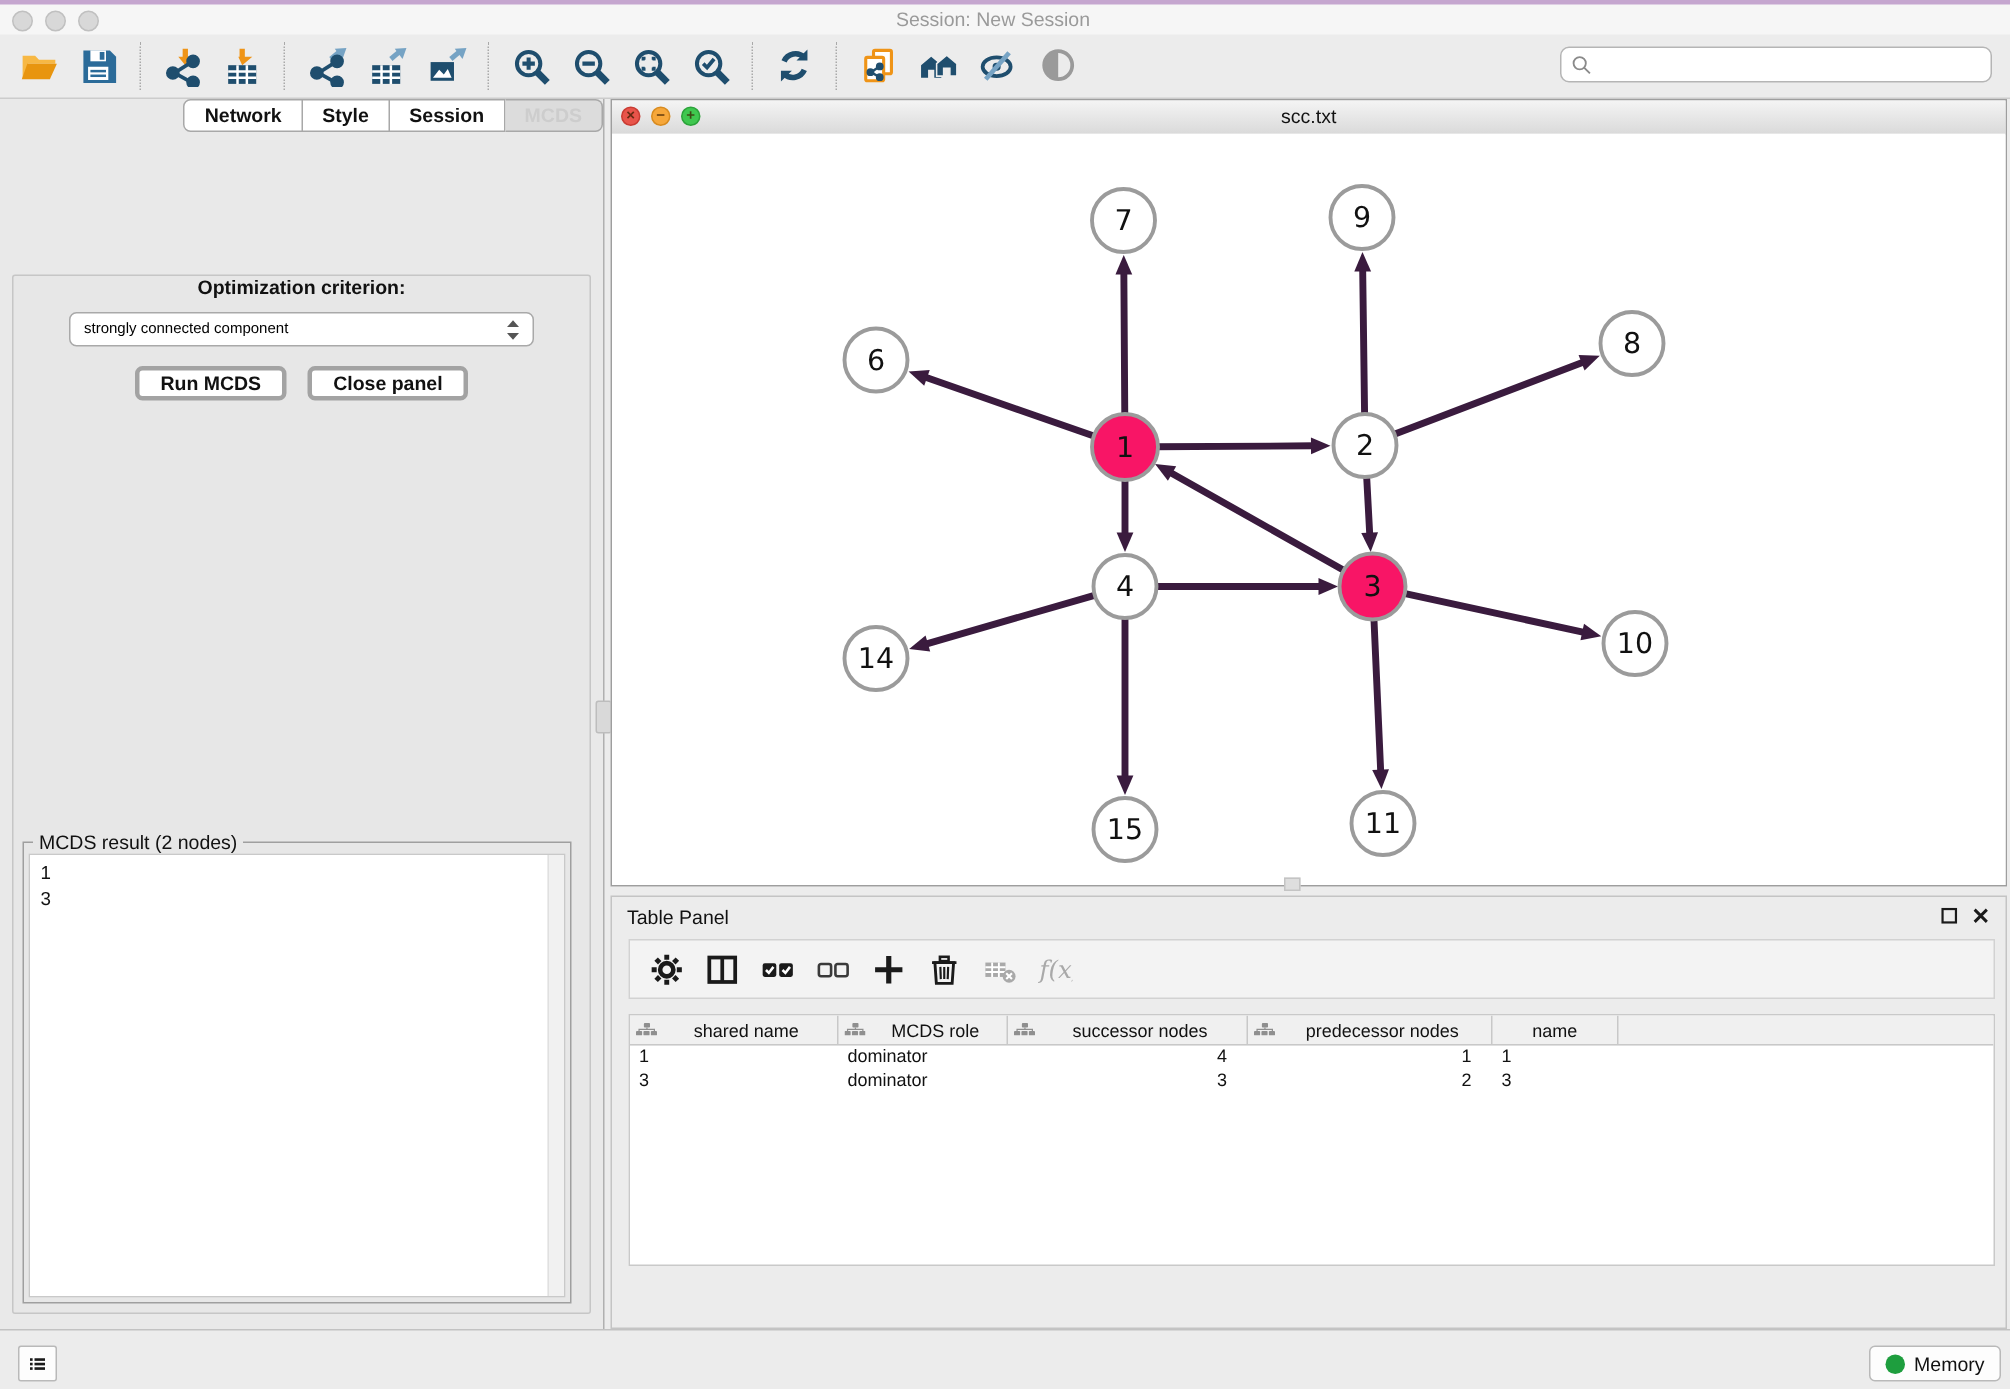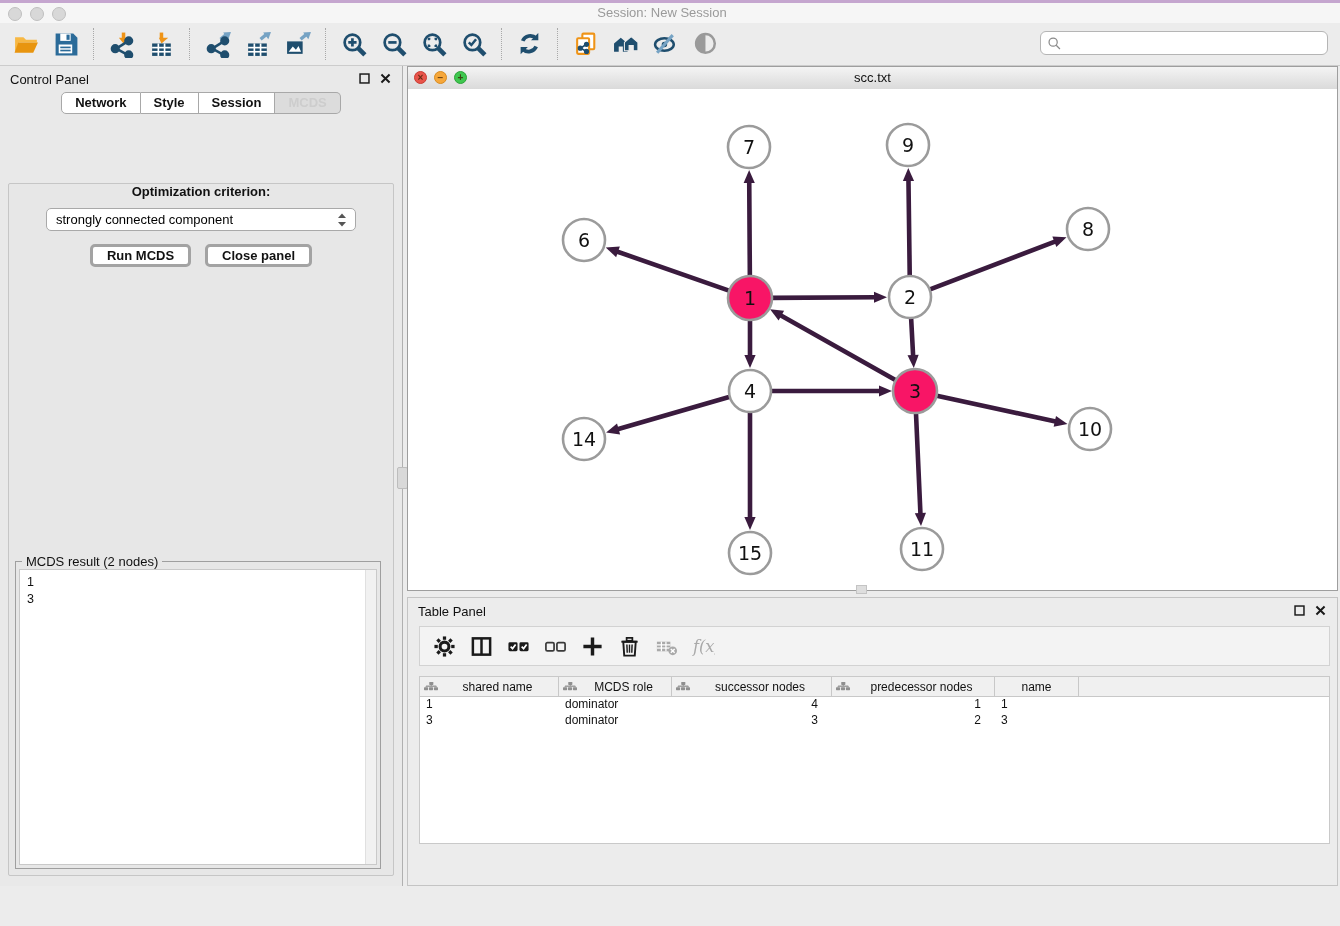--- a/index.html
+++ b/index.html
@@ -22,31 +22,31 @@
              border:1px solid #b5b5b5;border-radius:6px;display:flex;align-items:center;padding:0 6px;box-sizing:border-box;}
   .searchbox svg{width:15px;height:15px;margin-right:4px;flex:none;}
   .searchbox input{border:none;outline:none;flex:1;font-size:13px;font-family:"Liberation Sans",sans-serif;background:transparent;}
   
   .cpanel{position:absolute;left:0;top:66px;width:403px;height:820px;background:#e9e9e9;
           border-right:1px solid #b0b0b0;box-sizing:border-box;}
   .panel-head{position:relative;height:26px;}
   .panel-head .ptitle{position:absolute;left:10px;top:6px;font-size:13px;color:#111;}
   .panel-icons{position:absolute;right:10px;top:6px;display:flex;gap:8px;}
   .panel-icons svg{width:13px;height:13px;cursor:pointer;}
-  .seg-tabs{display:flex;justify-content:center;position:relative;z-index:2;}
+  .seg-tabs{display:flex;justify-content:flex-end;position:relative;z-index:2;}
   .seg-tab{background:#fff;border:1px solid #a8a8a8;border-left:none;padding:2px 13px 3px;font-size:13px;
            font-weight:600;color:#111;cursor:pointer;white-space:nowrap;}
   .seg-tab:first-child{border-left:1px solid #a8a8a8;border-radius:5px 0 0 5px;}
   .seg-tab:last-child{border-radius:0 5px 5px 0;}
   .seg-tab.active{background:#dcdcdc;color:#cdcdcd;}
   .cp-body{position:absolute;left:8px;right:8px;top:117px;bottom:10px;background:#e7e7e7;
            border:1px solid #c6c6c6;border-radius:2px;}
   .opt-label{text-align:center;font-size:13px;font-weight:600;color:#111;}
   .combo{position:relative;margin:9px auto 0;width:310px;height:23px;background:#fff;border:1px solid #a9a9a9;
-         border-radius:5px;display:flex;align-items:center;padding-left:9px;box-sizing:border-box;font-size:13px;cursor:pointer;}
+         border-radius:5px;display:flex;align-items:center;padding-left:9px;box-sizing:border-box;font-size:10px;cursor:pointer;}
   .combo .arrows{position:absolute;right:6px;top:3px;}
   .btn-row{display:flex;justify-content:center;gap:14px;margin-top:13px;}
   .push-btn{background:#fff;border:3px solid #a3a3a3;border-radius:5px;height:23px;padding:0 14px;
             font-size:13px;font-weight:600;color:#111;font-family:"Liberation Sans",sans-serif;cursor:pointer;}
   .groupbox{position:absolute;left:6px;right:12px;top:377px;bottom:6px;border:1px solid #9f9f9f;}
   .groupbox .legend{position:absolute;left:6px;top:-8px;background:#e7e7e7;padding:0 4px;font-size:13px;color:#111;}
   .resultarea{position:absolute;left:3px;right:3px;top:7px;bottom:3px;background:#fff;border:1px solid #c9c9c9;
               font-size:12.5px;color:#111;padding:4px 0 0 7px;line-height:17px;}
   .resultarea .vscroll{position:absolute;right:0;top:0;bottom:0;width:10px;background:#f1f1f1;border-left:1px solid #e0e0e0;}
   
@@ -287,31 +287,20 @@
       <div class="searchbox">
       <svg viewBox="0 0 22 22">
           <circle cx="9" cy="9" r="6" fill="none" stroke="#8a8a8a" stroke-width="1.8"></circle>
           <line x1="13.5" y1="13.5" x2="19" y2="19" stroke="#8a8a8a" stroke-width="1.8"></line>
         </svg>
       <input type="text" placeholder="" style="">
     </div>
   </div>
 
   <div class="cpanel">
-    <div class="panel-head">
-      <span class="ptitle">Control Panel</span>
-      <span class="panel-icons">
-        <svg viewBox="0 0 16 16">
-            <rect x="2.5" y="2.5" width="11" height="11" fill="none" stroke="#1a1a1a" stroke-width="1.8"></rect>
-          </svg>
-        <svg viewBox="0 0 16 16">
-            <path d="M3 3l10 10M13 3L3 13" stroke="#1a1a1a" stroke-width="2.4"></path>
-          </svg>
-      </span>
-    </div>
     <div class="seg-tabs" id="cp-tabs">
         <div class="seg-tab">Network</div>
         <div class="seg-tab">Style</div>
         <div class="seg-tab">Session</div>
         <div class="seg-tab active">MCDS</div>
       </div>
     <div class="cp-body">
       <div class="opt-label">Optimization criterion:</div>
       <div class="combo">
         <span>strongly connected component</span>
@@ -612,14 +601,32 @@
             <div class="td" style="width: 139px;">3</div>
             <div class="td" style="width: 113px;">dominator</div>
             <div class="td right" style="width: 160px;">3</div>
             <div class="td right" style="width: 163px;">2</div>
             <div class="td" style="width: 84px;">3</div>
           </div>
         </div>
     </div>
   </div>
 
+  <div class="statusbar">
+    <button class="sq-btn list-btn">
+      <svg viewBox="0 0 24 24">
+          <g fill="#1a1a1a">
+            <rect x="2" y="4" width="3.5" height="3.5"></rect>
+            <rect x="8" y="4" width="14" height="3.5"></rect>
+            <rect x="2" y="10" width="3.5" height="3.5"></rect>
+            <rect x="8" y="10" width="14" height="3.5"></rect>
+            <rect x="2" y="16" width="3.5" height="3.5"></rect>
+            <rect x="8" y="16" width="14" height="3.5"></rect>
+          </g>
+        </svg>
+    </button>
+    <button class="sq-btn mem-btn">
+      <span class="mem-dot"></span>
+      <span>Memory</span>
+    </button>
+  </div>
 
 </div>
 
 </body></html>

